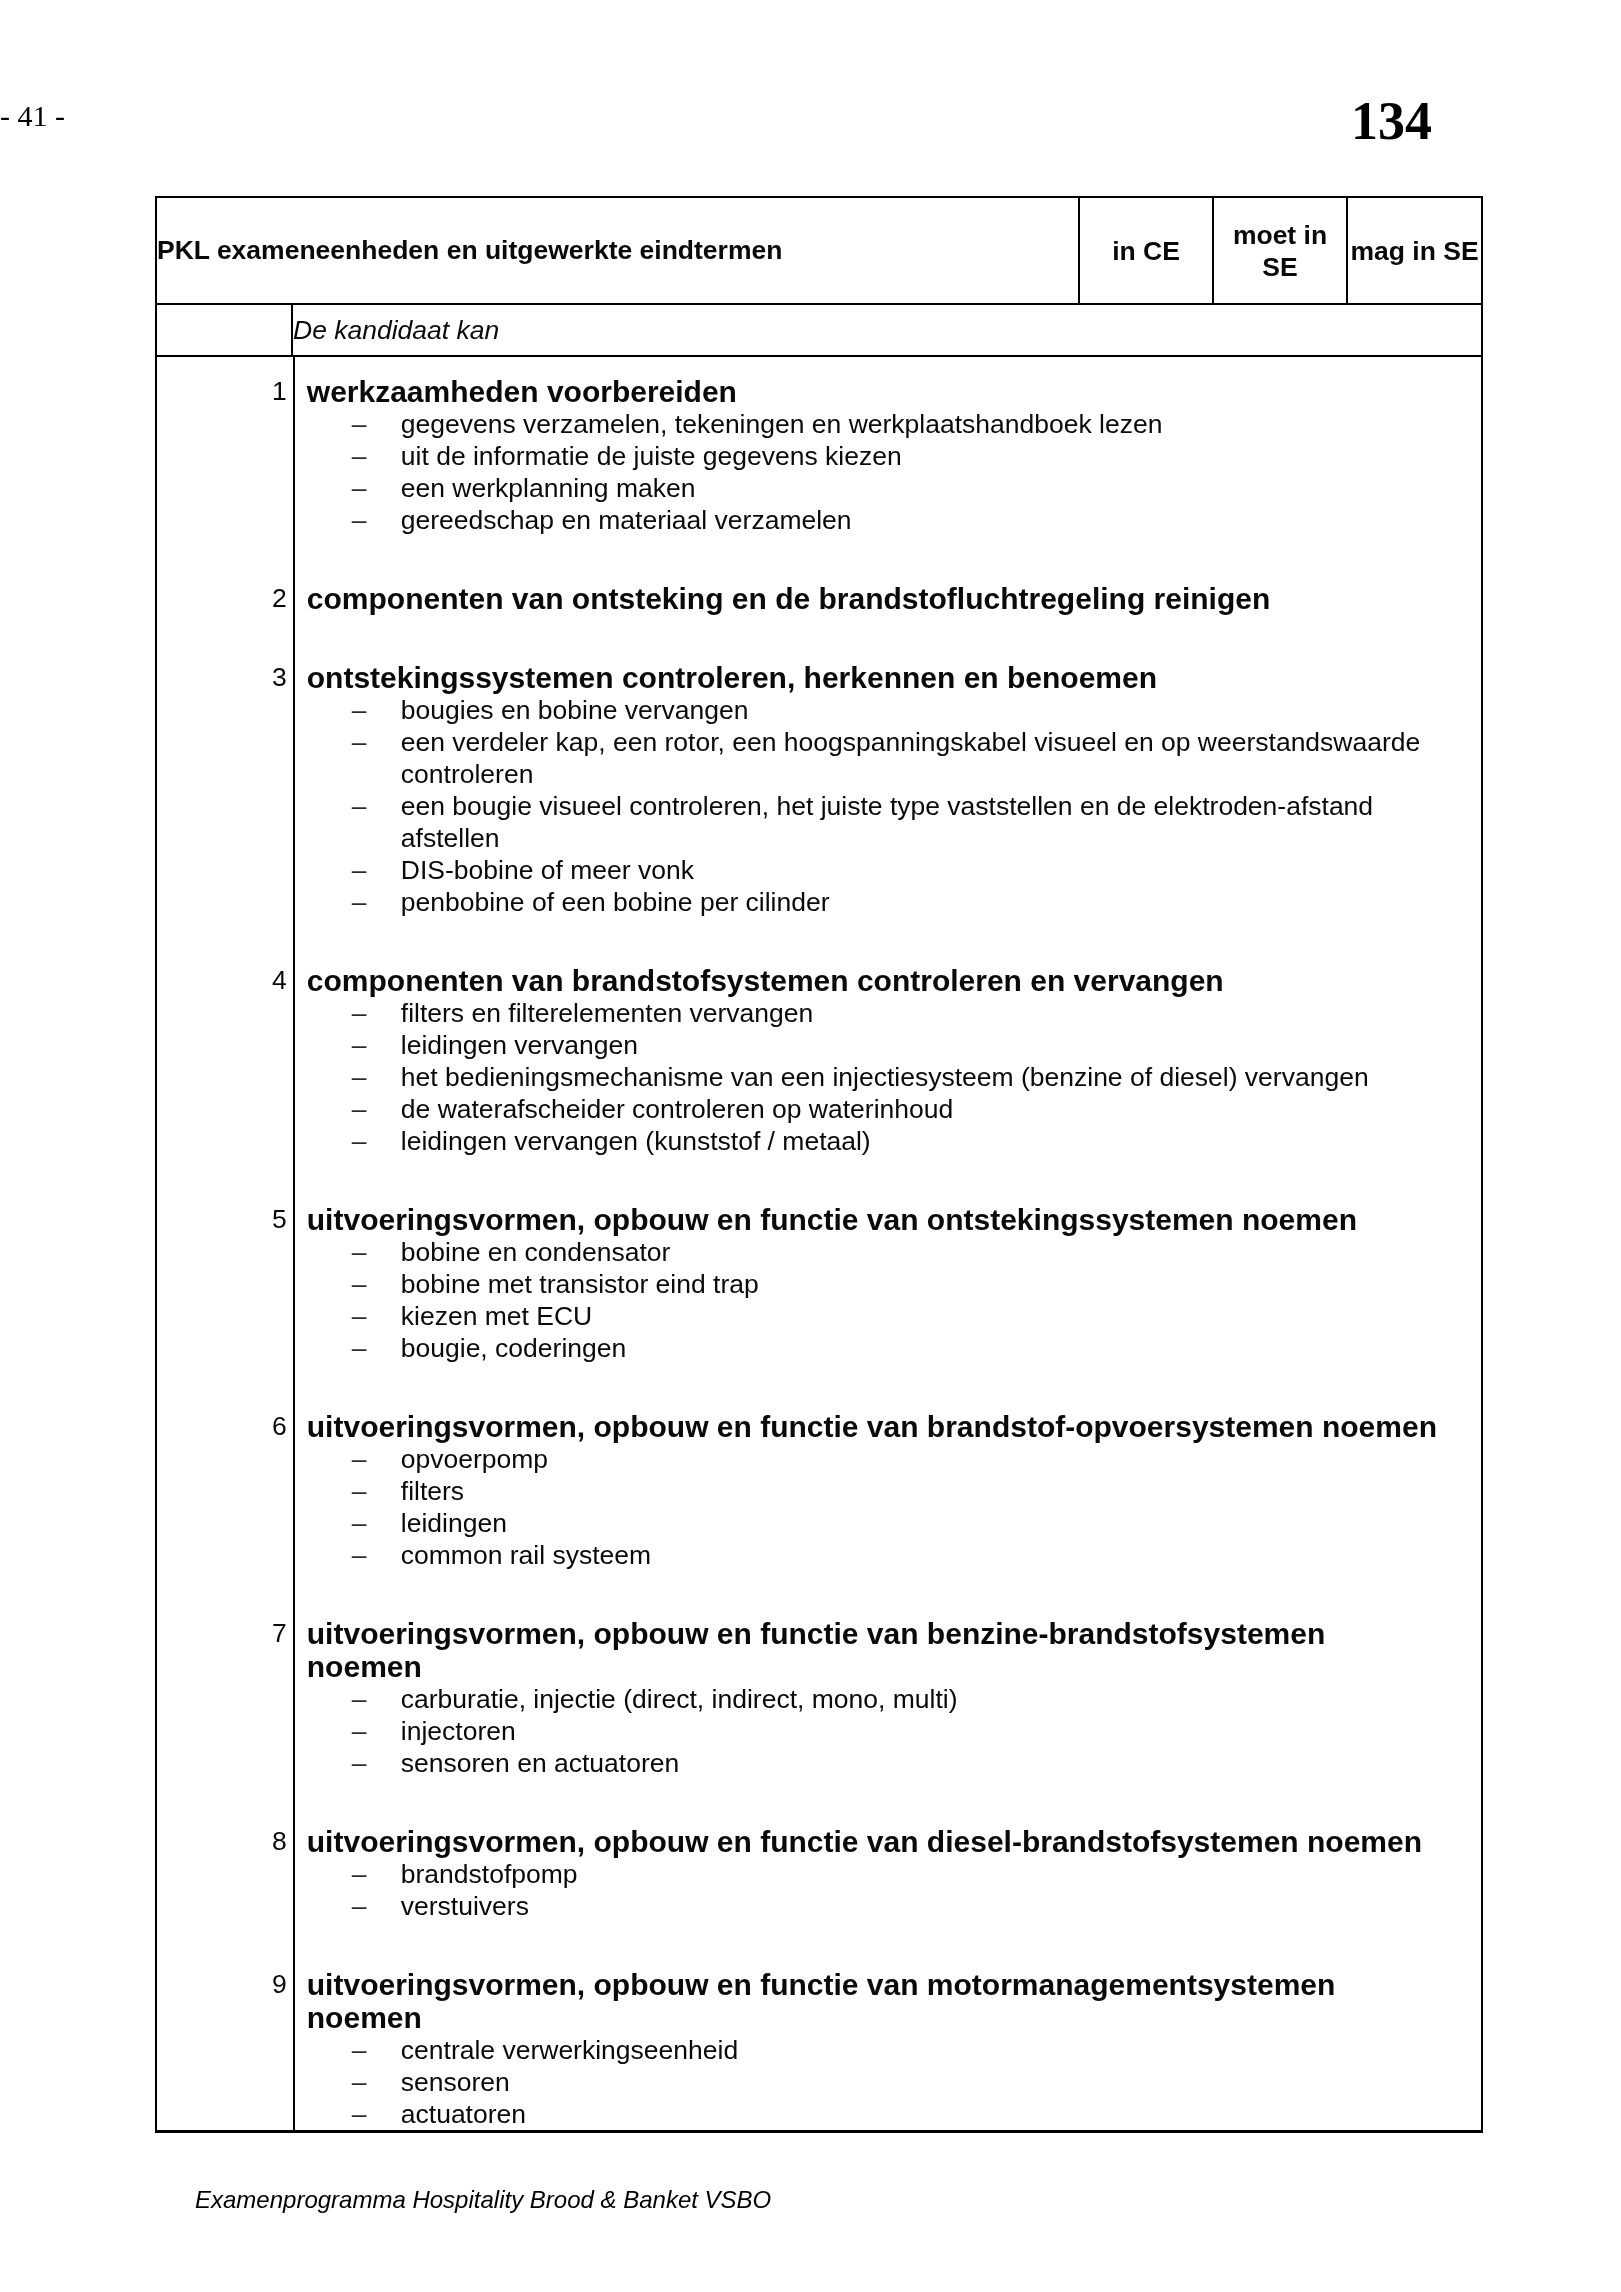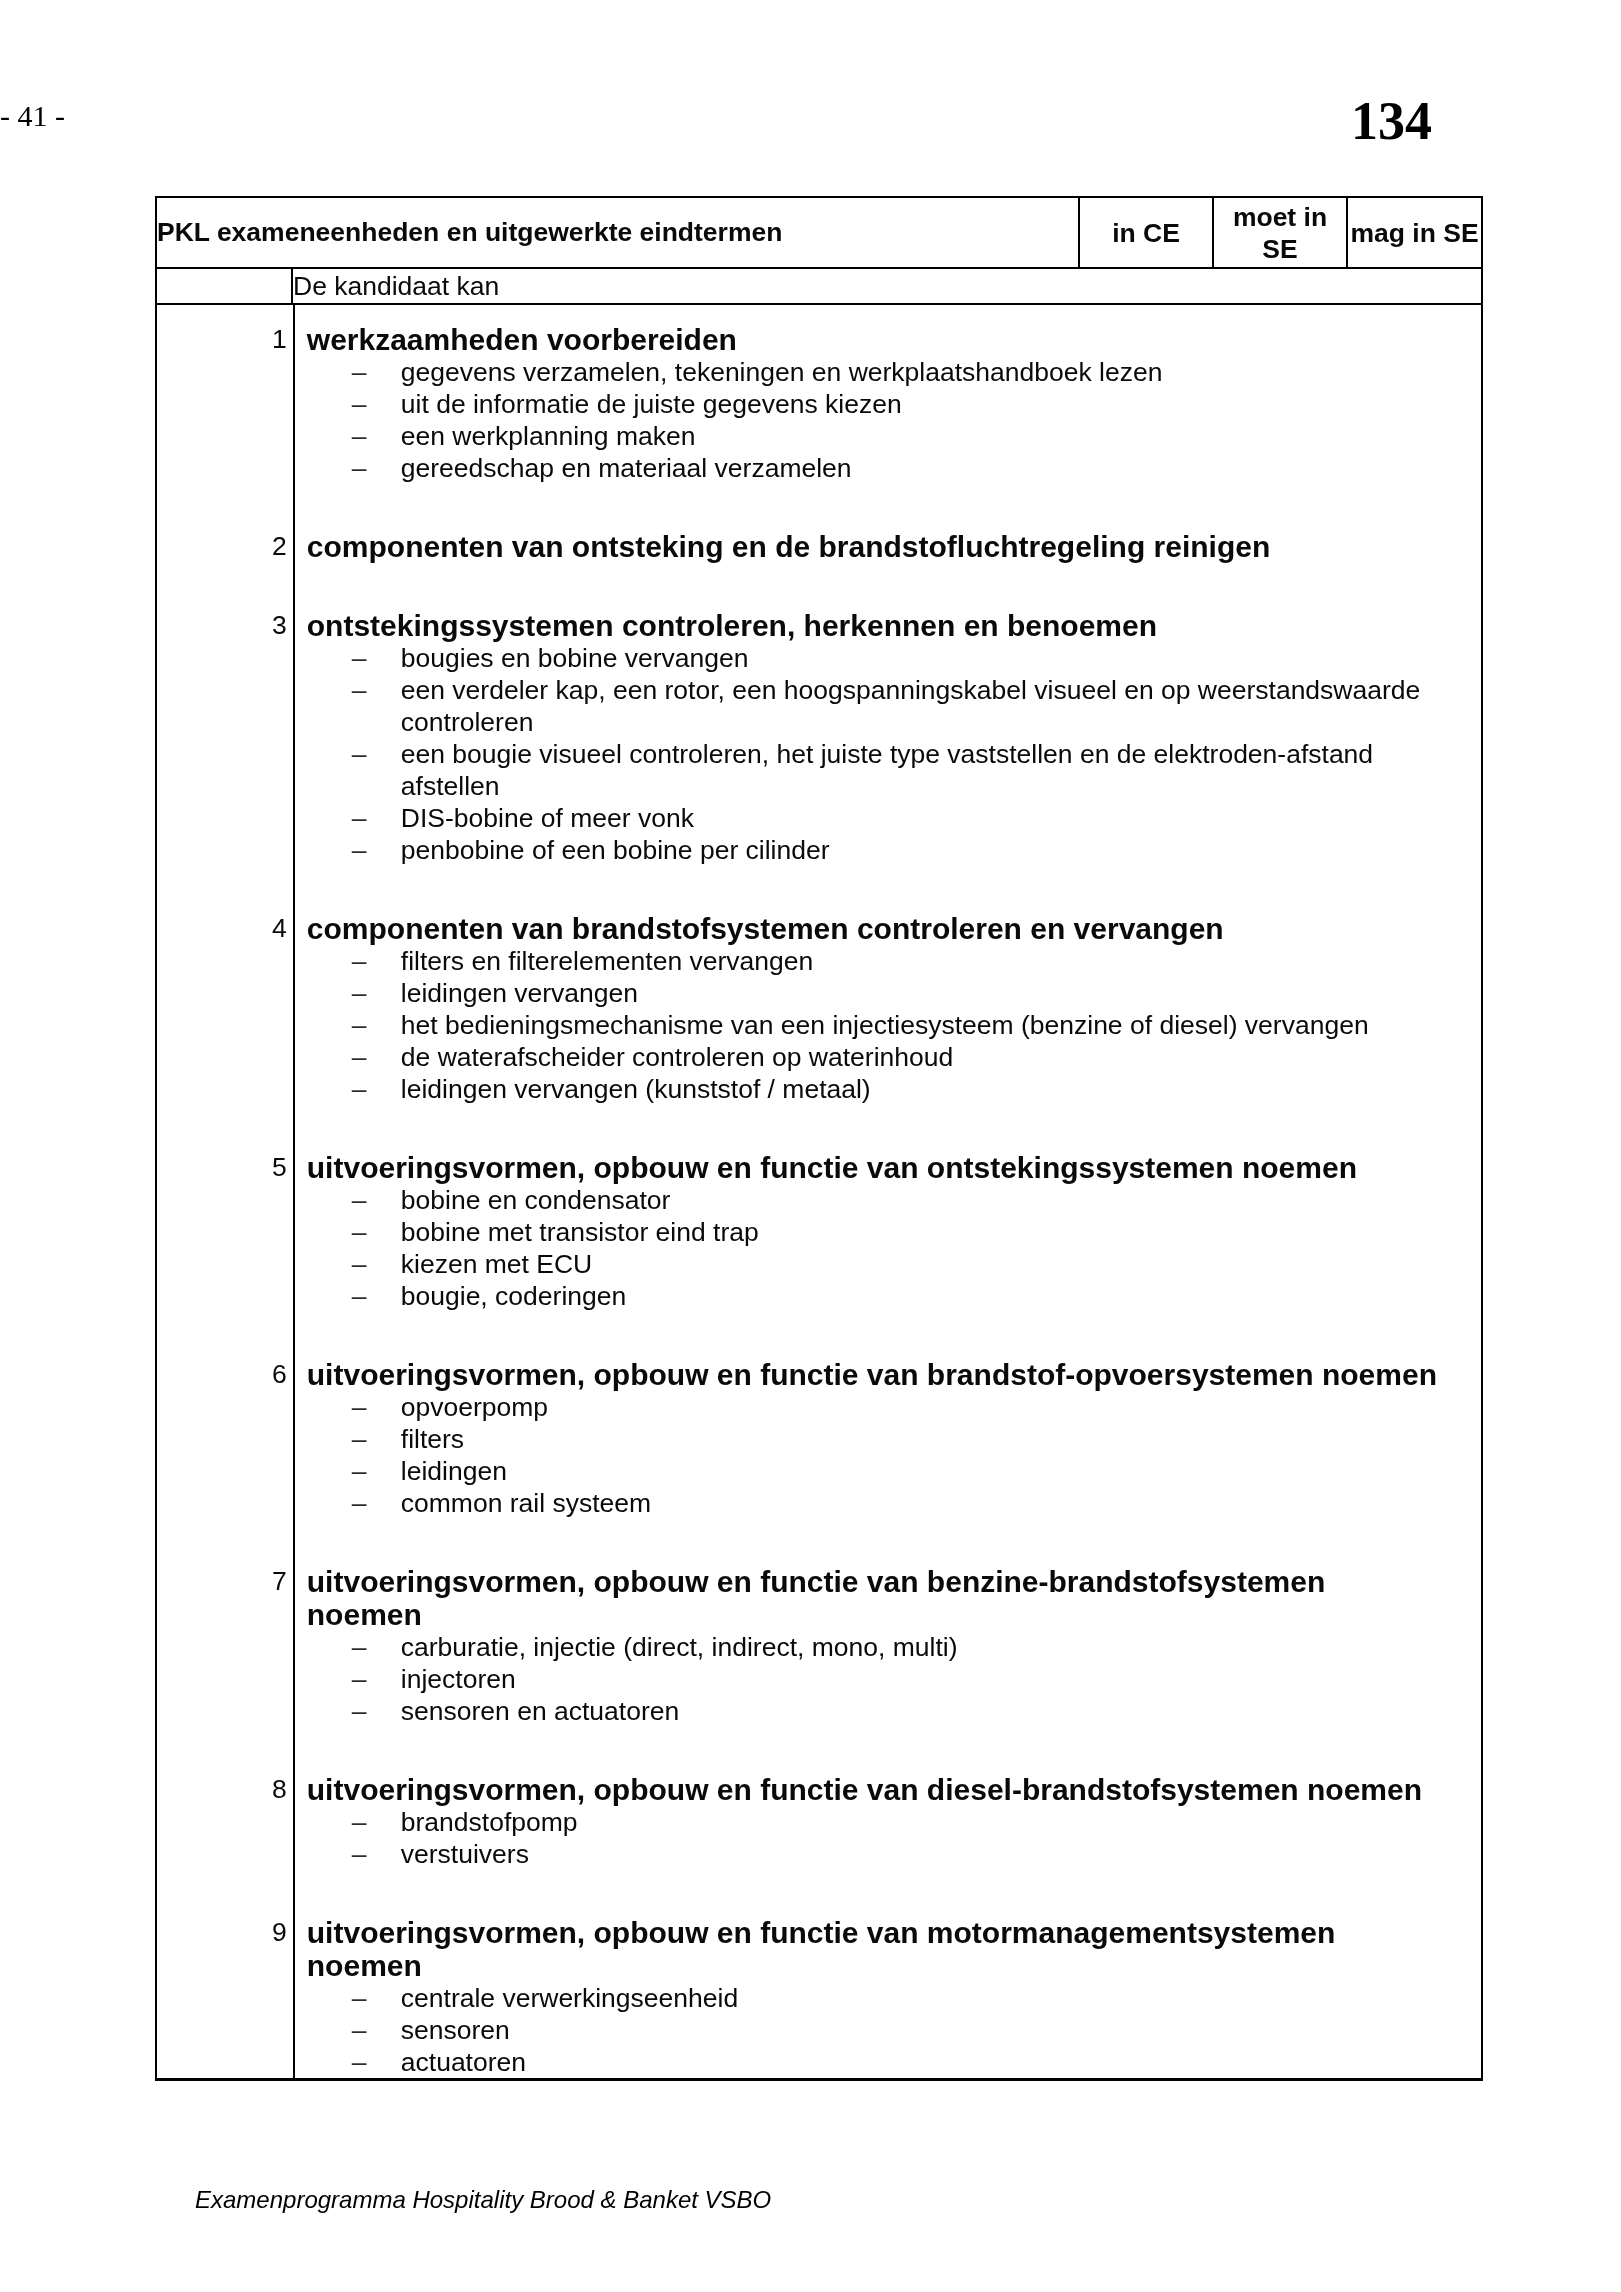--- a/index.html
+++ b/index.html
@@ -34,33 +34,33 @@
     border:2.9px solid #000;
     border-bottom-width:3.9px;
   }
   table.doc td, table.doc th{
     border:2px solid #000;
     padding:0;
     vertical-align:middle;
     font-size:26.5px;
     color:#0a0a0a;
   }
-  tr.hdr{height:71px;}
+  tr.hdr{height:107px;}
   th.hdr-main{
     text-align:left;
     font-size:27.4px; font-weight:bold;
     padding-left:12.7px;
   }
   th.hdr-col{
     text-align:center;
     font-size:27.4px; font-weight:bold;
     line-height:32px;
     padding:0 7.8px;
   }
-  tr.subhdr{height:36px;}
+  tr.subhdr{height:52px;font-style:italic;}
   td.subhdr-label{
     text-align:left;
     padding-left:11.8px;
     font-size:26.5px;
   }
   tr.bodyrow{height:1753px;}
   td.bodycell{
     padding:0; vertical-align:top;
   }
   .content{

